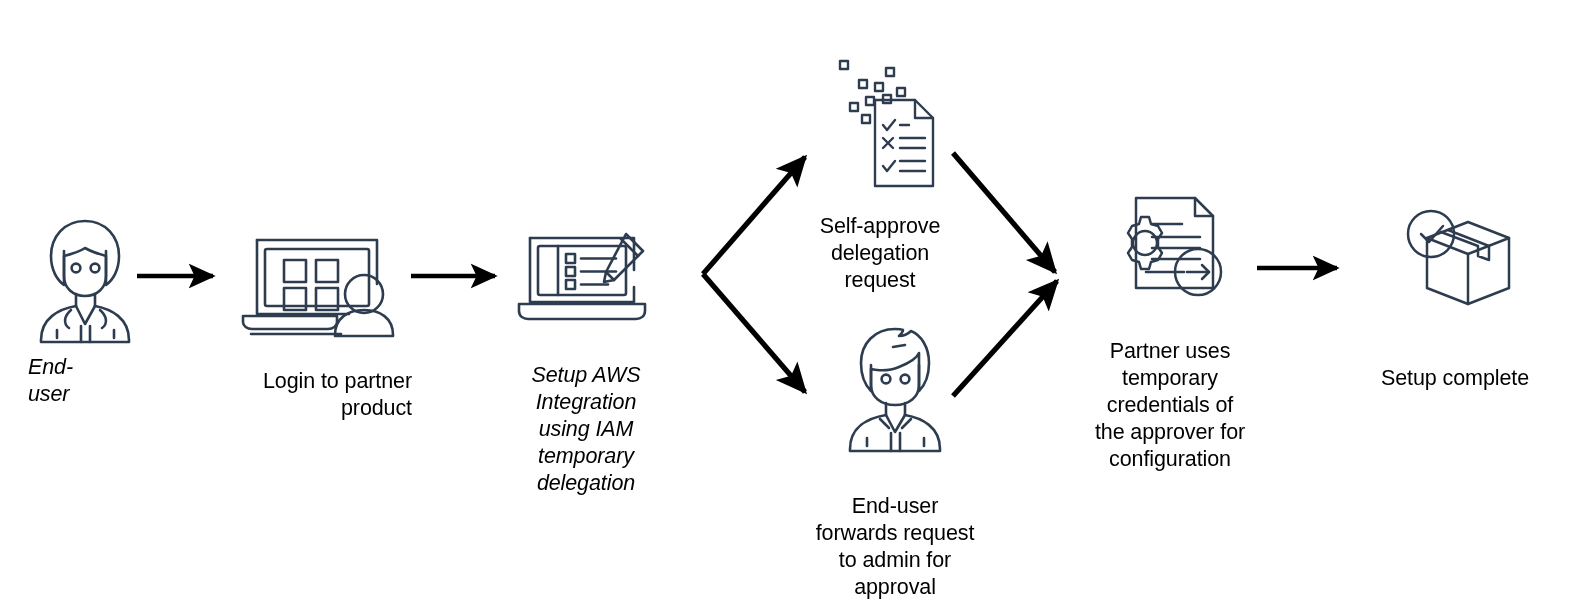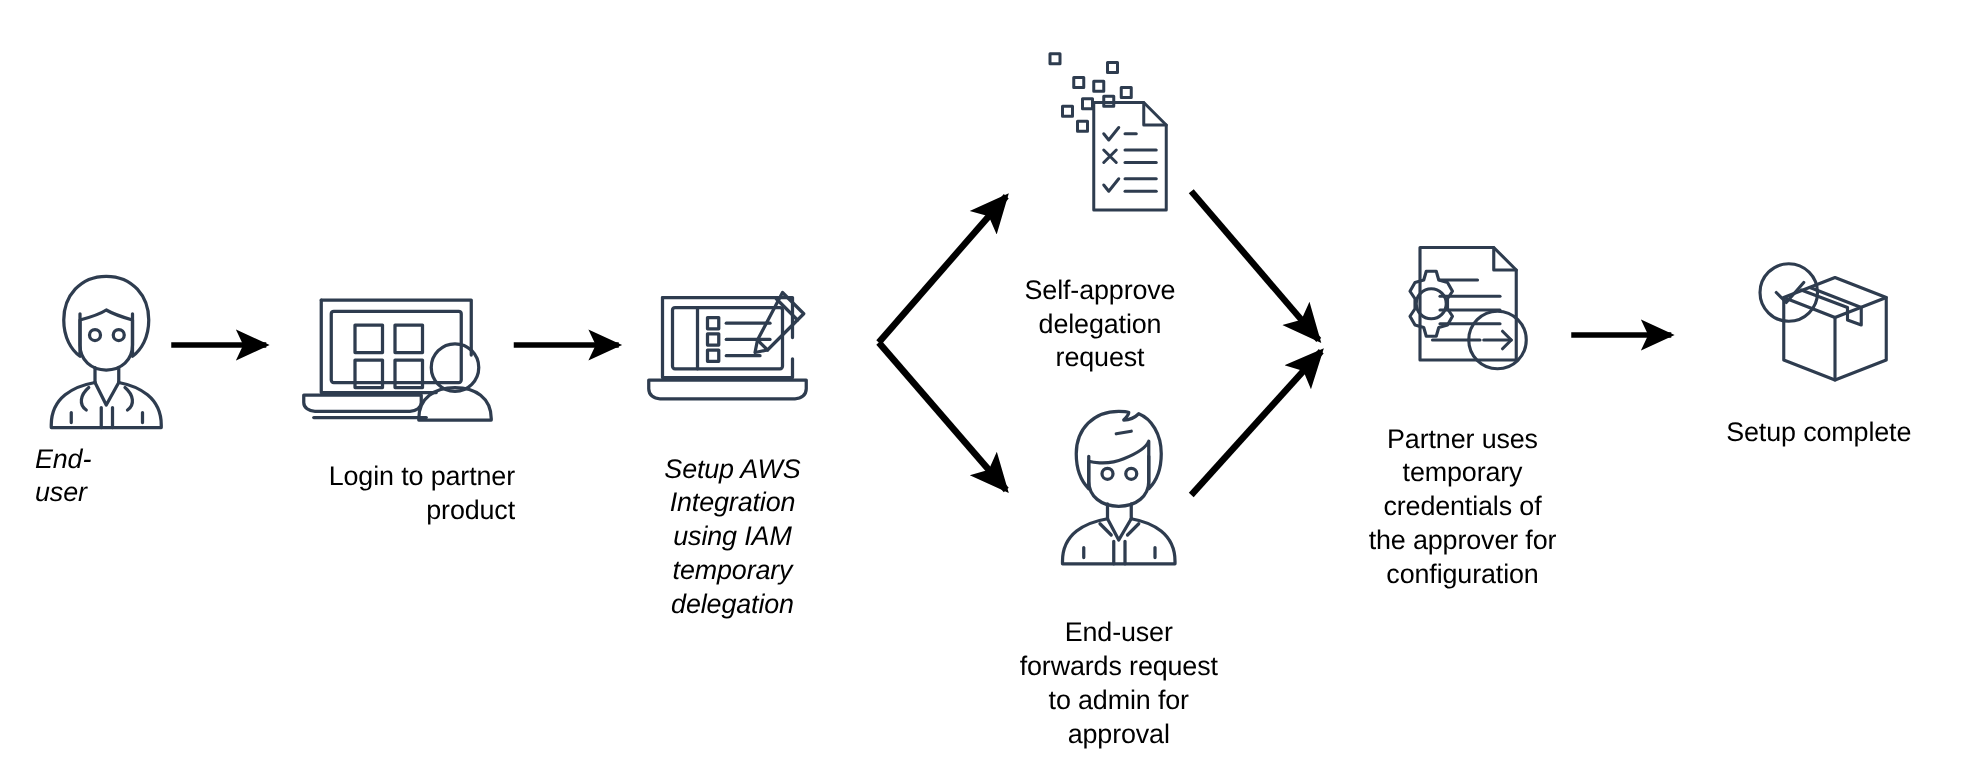--- a/index.html
+++ b/index.html
@@ -161,21 +161,21 @@
         <path d="M105 9 L122 26"></path>
       </svg>
     </span>
     <span class="node-label" style="margin-top:32px; width:160px;font-style:italic;">Setup AWS
 Integration
 using IAM
 temporary
 delegation</span>
   </div>
 
-  <div class="node" style="left:800px; top:40px; width:160px;gap:24px;">
+  <div class="node" style="left:800px; top:58px; width:160px;">
     <span class="node-icon">
       <svg class="icon-svg" width="115" height="135" viewBox="0 0 115 135" fill="none" stroke="#2e3c4f" stroke-width="2.4" stroke-linecap="round" stroke-linejoin="round" xmlns="http://www.w3.org/2000/svg">
 
         <rect x="17" y="3" width="8" height="8"></rect>
         <rect x="63" y="10" width="8" height="8"></rect>
         <rect x="36" y="22" width="8" height="8"></rect>
         <rect x="52" y="25" width="8" height="8"></rect>
         <rect x="74" y="30" width="8" height="8"></rect>
         <rect x="43" y="39" width="8" height="8"></rect>
         <rect x="60" y="37" width="8" height="8"></rect>
@@ -252,21 +252,21 @@
         <path d="M92 73 L99 80 L92 87"></path>
       </svg>
     </span>
     <span class="node-label" style="margin-top:34px; width:190px;">Partner uses
 temporary
 credentials of
 the approver for
 configuration</span>
   </div>
 
-  <div class="node" style="left:1380px; top:205px; width:150px;">
+  <div class="node" style="left:1380px; top:205px; width:150px;gap:32px;">
     <span class="node-icon">
       <svg class="icon-svg" width="118" height="100" viewBox="0 0 118 100" fill="none" stroke="#2e3c4f" stroke-width="2.5" stroke-linecap="round" stroke-linejoin="round" xmlns="http://www.w3.org/2000/svg">
 
         <path d="M31 33 L31 83 L72 99 L113 83 L113 33"></path>
         <path d="M31 33 L72 17 L113 33 L72 49 Z"></path>
         <path d="M72 49 L72 99"></path>
 
         <path d="M52 25 L93 41 L93 55 L82 51 L82 41 L45 27"></path>
 
         <circle cx="35" cy="29" r="23"></circle>

